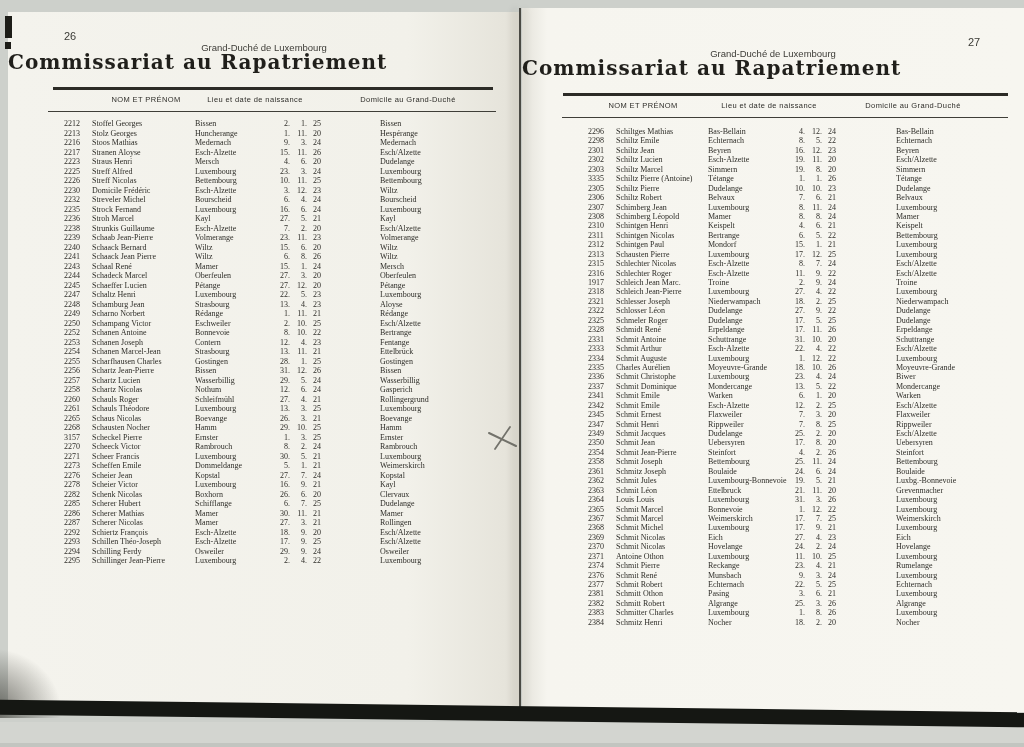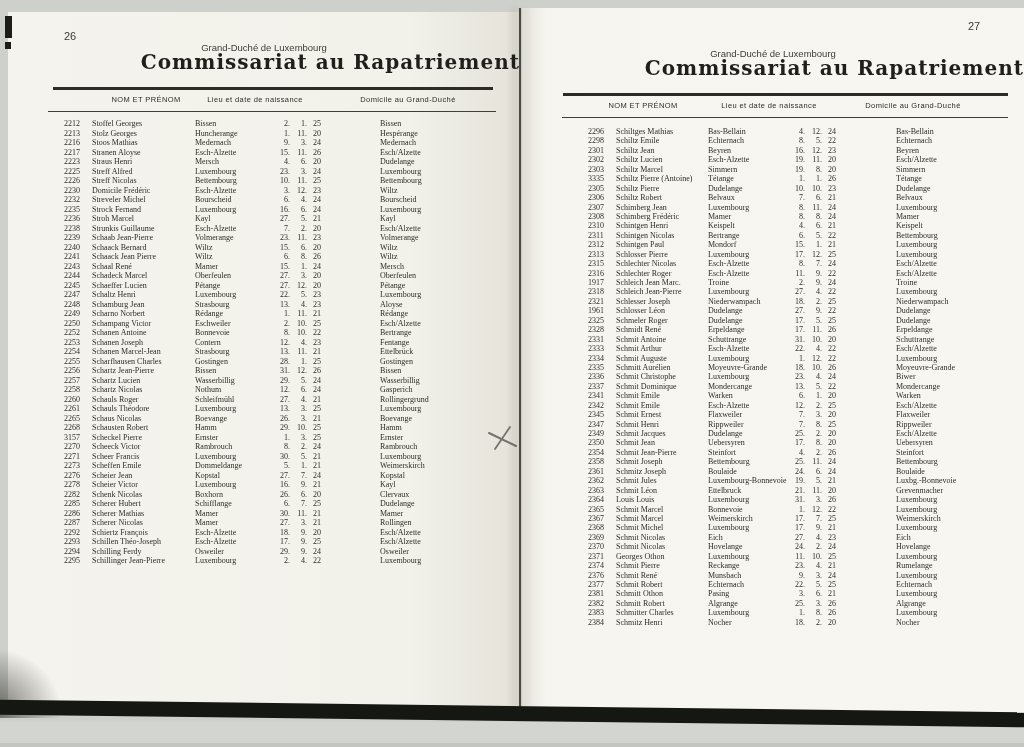--- a/index.html
+++ b/index.html
@@ -19,26 +19,26 @@
   .bottom-bar{position:absolute;left:-6px;top:706px;width:1040px;height:15px;background:#151713;
               transform:rotate(0.7deg);}
   .corner-smudge{position:absolute;left:-8px;top:648px;width:70px;height:70px;
       background:radial-gradient(ellipse at 0% 90%,rgba(25,25,18,.6),rgba(25,25,18,0) 70%);}
   .edge-mark{position:absolute;background:#1d1d18;}
   .edge-mark.m1{left:5px;top:16px;width:7px;height:22px;}
   .edge-mark.m2{left:5px;top:42px;width:6px;height:7px;}
   
   .pagenum{position:absolute;font-family:"Liberation Sans",sans-serif;font-size:11px;color:#3a3a35;}
   .page-left .pagenum{left:56px;top:18px;}
-  .page-right .pagenum{left:446px;top:12px;}
+  .page-right .pagenum{left:446px;top:28px;}
   .region{position:absolute;left:0;width:100%;text-align:center;
           font-family:"Liberation Sans",sans-serif;font-size:9.5px;color:#3c3b36;}
   .page-left .region{top:30px;}
   .page-right .region{top:40px;}
-  .doc-title{position:absolute;left:0;width:100%;text-align:right;margin:0;
+  .doc-title{position:absolute;left:0;width:100%;text-align:left;margin:0;
      font-family:"DejaVu Serif","Liberation Serif",serif;font-weight:bold;
      font-size:20px;letter-spacing:1px;color:#201f1b;}
   .page-left .doc-title{top:38px;}
   .page-right .doc-title{top:48px;}
   .rule{position:absolute;background:#2c2b26;}
   .rule.thick{height:3px;}
   .rule.thin{height:1px;background:#3f3e38;}
   .page-left .rule.thick{left:45px;top:75px;width:440px;}
   .page-left .rule.thin{left:40px;top:99px;width:448px;}
   .page-right .rule.thick{left:41px;top:85px;width:445px;}
@@ -432,21 +432,21 @@
           <span class="c-place">Boevange</span>
           <span class="c-date">
             <span class="dp dp0">26.</span>
             <span class="dp dp1">3.</span>
             <span class="dp dp2">21</span>
           </span>
           <span class="c-dom">Boevange</span>
         </div>
         <div class="row">
           <span class="c-num">2268</span>
-          <span class="c-name">Schausten Robert</span>
+          <span class="c-name">Schausten Nocher</span>
           <span class="c-place">Hamm</span>
           <span class="c-date">
             <span class="dp dp0">29.</span>
             <span class="dp dp1">10.</span>
             <span class="dp dp2">25</span>
           </span>
           <span class="c-dom">Hamm</span>
         </div>
         <div class="row">
           <span class="c-num">3157</span>
@@ -709,21 +709,21 @@
           <span class="c-place">Luxembourg</span>
           <span class="c-date">
             <span class="dp dp0">8.</span>
             <span class="dp dp1">11.</span>
             <span class="dp dp2">24</span>
           </span>
           <span class="c-dom">Luxembourg</span>
         </div>
         <div class="row">
           <span class="c-num">2308</span>
-          <span class="c-name">Schimberg Frédéric</span>
+          <span class="c-name">Schimberg Léopold</span>
           <span class="c-place">Mamer</span>
           <span class="c-date">
             <span class="dp dp0">8.</span>
             <span class="dp dp1">8.</span>
             <span class="dp dp2">24</span>
           </span>
           <span class="c-dom">Mamer</span>
         </div>
         <div class="row">
           <span class="c-num">2310</span>
@@ -753,21 +753,21 @@
           <span class="c-place">Mondorf</span>
           <span class="c-date">
             <span class="dp dp0">15.</span>
             <span class="dp dp1">1.</span>
             <span class="dp dp2">21</span>
           </span>
           <span class="c-dom">Luxembourg</span>
         </div>
         <div class="row">
           <span class="c-num">2313</span>
-          <span class="c-name">Schlosser Pierre</span>
+          <span class="c-name">Schausten Pierre</span>
           <span class="c-place">Luxembourg</span>
           <span class="c-date">
             <span class="dp dp0">17.</span>
             <span class="dp dp1">12.</span>
             <span class="dp dp2">25</span>
           </span>
           <span class="c-dom">Luxembourg</span>
         </div>
         <div class="row">
           <span class="c-num">2315</span>
@@ -818,21 +818,21 @@
           <span class="c-name">Schlesser Joseph</span>
           <span class="c-place">Niederwampach</span>
           <span class="c-date">
             <span class="dp dp0">18.</span>
             <span class="dp dp1">2.</span>
             <span class="dp dp2">25</span>
           </span>
           <span class="c-dom">Niederwampach</span>
         </div>
         <div class="row">
-          <span class="c-num">1961</span>
+          <span class="c-num">2322</span>
           <span class="c-name">Schlosser Léon</span>
           <span class="c-place">Dudelange</span>
           <span class="c-date">
             <span class="dp dp0">27.</span>
             <span class="dp dp1">9.</span>
             <span class="dp dp2">22</span>
           </span>
           <span class="c-dom">Dudelange</span>
         </div>
         <div class="row">
@@ -885,21 +885,21 @@
           <span class="c-place">Luxembourg</span>
           <span class="c-date">
             <span class="dp dp0">1.</span>
             <span class="dp dp1">12.</span>
             <span class="dp dp2">22</span>
           </span>
           <span class="c-dom">Luxembourg</span>
         </div>
         <div class="row">
           <span class="c-num">2335</span>
-          <span class="c-name">Schmitt Aurélien</span>
+          <span class="c-name">Charles Aurélien</span>
           <span class="c-place">Moyeuvre-Grande</span>
           <span class="c-date">
             <span class="dp dp0">18.</span>
             <span class="dp dp1">10.</span>
             <span class="dp dp2">26</span>
           </span>
           <span class="c-dom">Moyeuvre-Grande</span>
         </div>
         <div class="row">
           <span class="c-num">2336</span>
@@ -1105,21 +1105,21 @@
           <span class="c-place">Hovelange</span>
           <span class="c-date">
             <span class="dp dp0">24.</span>
             <span class="dp dp1">2.</span>
             <span class="dp dp2">24</span>
           </span>
           <span class="c-dom">Hovelange</span>
         </div>
         <div class="row">
           <span class="c-num">2371</span>
-          <span class="c-name">Georges Othon</span>
+          <span class="c-name">Antoine Othon</span>
           <span class="c-place">Luxembourg</span>
           <span class="c-date">
             <span class="dp dp0">11.</span>
             <span class="dp dp1">10.</span>
             <span class="dp dp2">25</span>
           </span>
           <span class="c-dom">Luxembourg</span>
         </div>
         <div class="row">
           <span class="c-num">2374</span>

